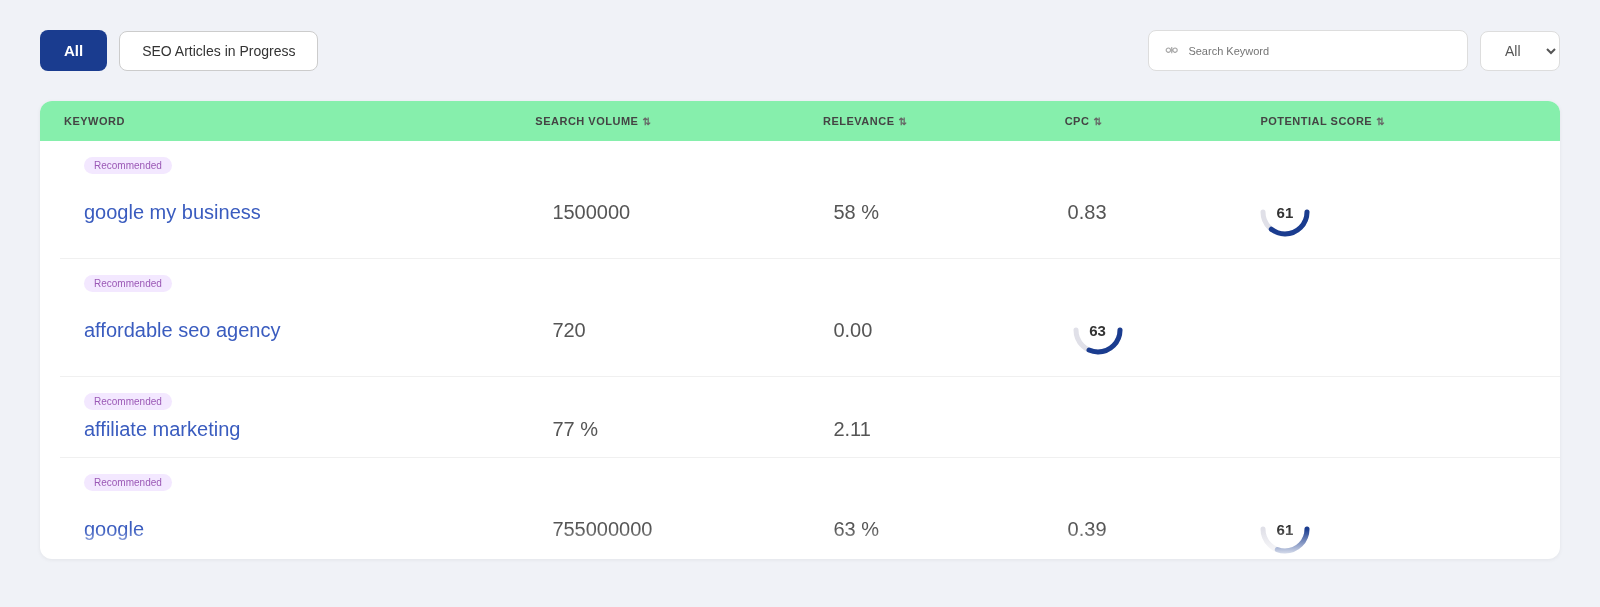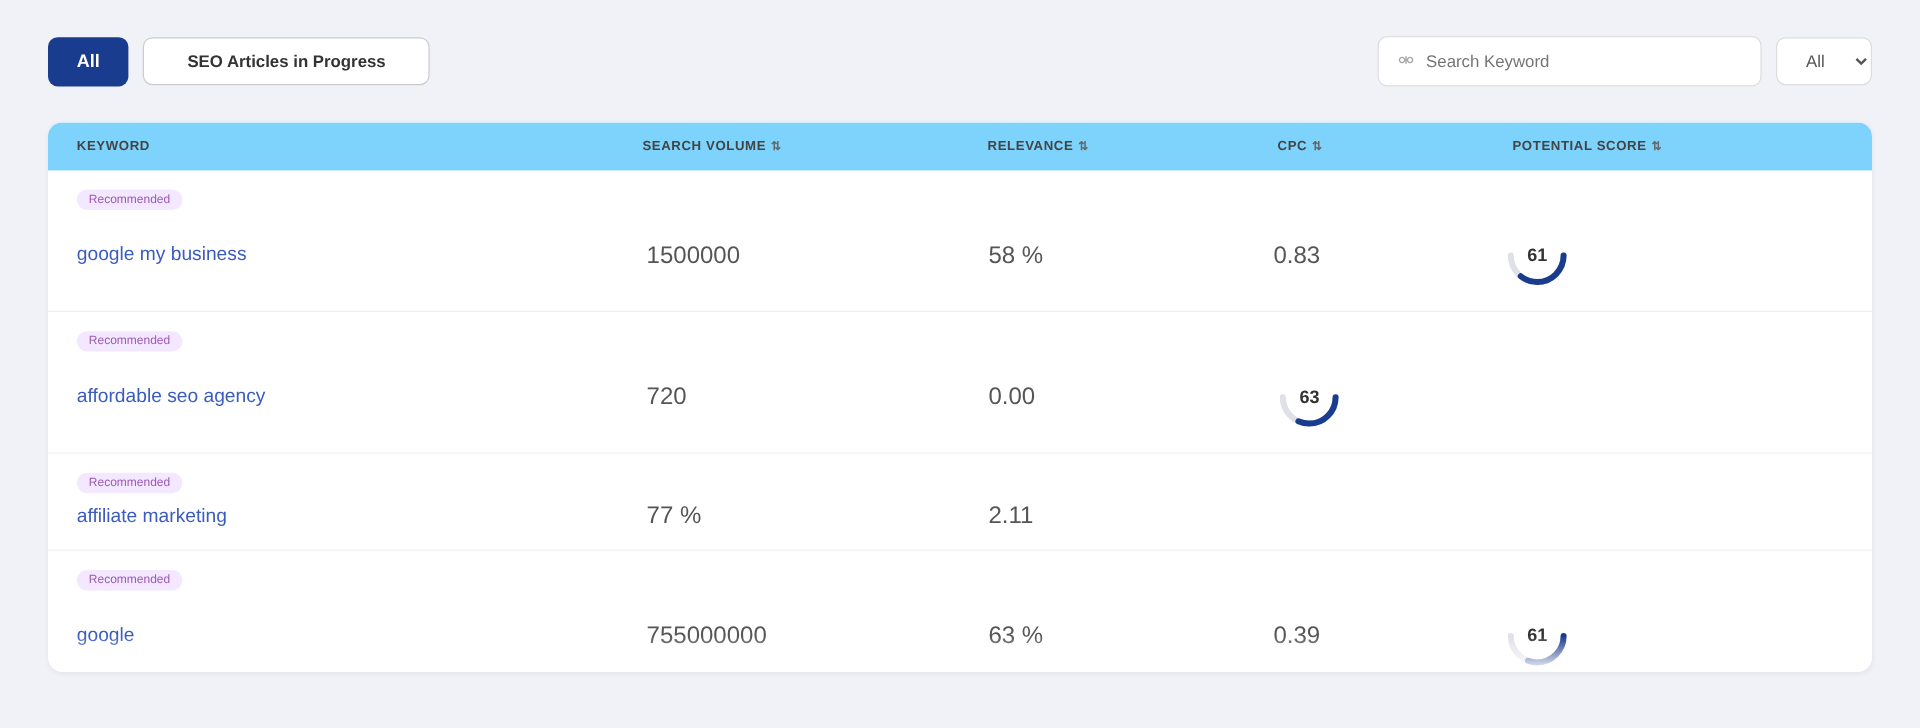--- a/index.html
+++ b/index.html
@@ -25,44 +25,44 @@
       padding: 12px 24px;
       font-size: 15px;
       font-weight: 600;
       cursor: pointer;
     }
     .btn-seo {
       background: #fff;
       color: #333;
       border: 1.5px solid #ccc;
       border-radius: 8px;
-      padding: 11px 36px;
+      padding: 11px 22px;
       font-size: 14px;
-      font-weight: 700;
+      font-weight: 400;
       cursor: pointer;
     }
     .spacer { flex: 1; }
     .search-box {
       display: flex;
       align-items: center;
       background: #fff;
       border: 1.5px solid #ddd;
       border-radius: 8px;
       padding: 10px 16px;
       width: 320px;
       gap: 10px;
     }
     .search-icon {
       color: #aaa;
       font-size: 16px;
     }
     .search-input {
       border: none;
       outline: none;
-      font-size: 14px;
+      font-size: 11px;
       color: #aaa;
       width: 100%;
       background: transparent;
     }
     .filter-dropdown {
       background: #fff;
       border: 1.5px solid #ddd;
       border-radius: 8px;
       padding: 10px 20px;
       font-size: 14px;
@@ -74,21 +74,21 @@
     
     .table-container {
       background: #fff;
       border-radius: 12px;
       overflow: hidden;
       box-shadow: 0 1px 4px rgba(0,0,0,0.06);
     }
     .table-header {
       display: grid;
       grid-template-columns: 2fr 1.2fr 1fr 0.8fr 1.2fr;
-      background: #7dd3fc;
+      background: #86efac;
       padding: 14px 24px;
       gap: 12px;
     }
     .th {
       font-size: 11px;
       font-weight: 700;
       color: #444;
       letter-spacing: 0.5px;
       text-transform: uppercase;
       display: flex;
@@ -97,39 +97,40 @@
     }
     .sort-icon {
       color: #666;
       font-size: 10px;
     }
 
     
     .keyword-row {
       border-bottom: 1px solid #f0f0f0;
       padding: 8px 24px 16px 24px;
+      margin-left: 20px;
     }
     .recommended-badge {
       display: inline-block;
       background: #f3e8ff;
       color: #9b59b6;
       font-size: 10px;
       font-weight: 500;
       padding: 3px 10px;
       border-radius: 12px;
       margin-bottom: 8px;
       margin-top: 8px;
     }
     .row-data {
       display: grid;
       grid-template-columns: 2fr 1.2fr 1fr 0.8fr 1.2fr;
       align-items: center;
     }
     .keyword-name {
-      font-size: 16px;
+      font-size: 20px;
       color: #3a5cbf;
       font-weight: 400;
     }
     .cell {
       font-size: 20px;
       color: #555;
     }
 
     
     .score-circle {

